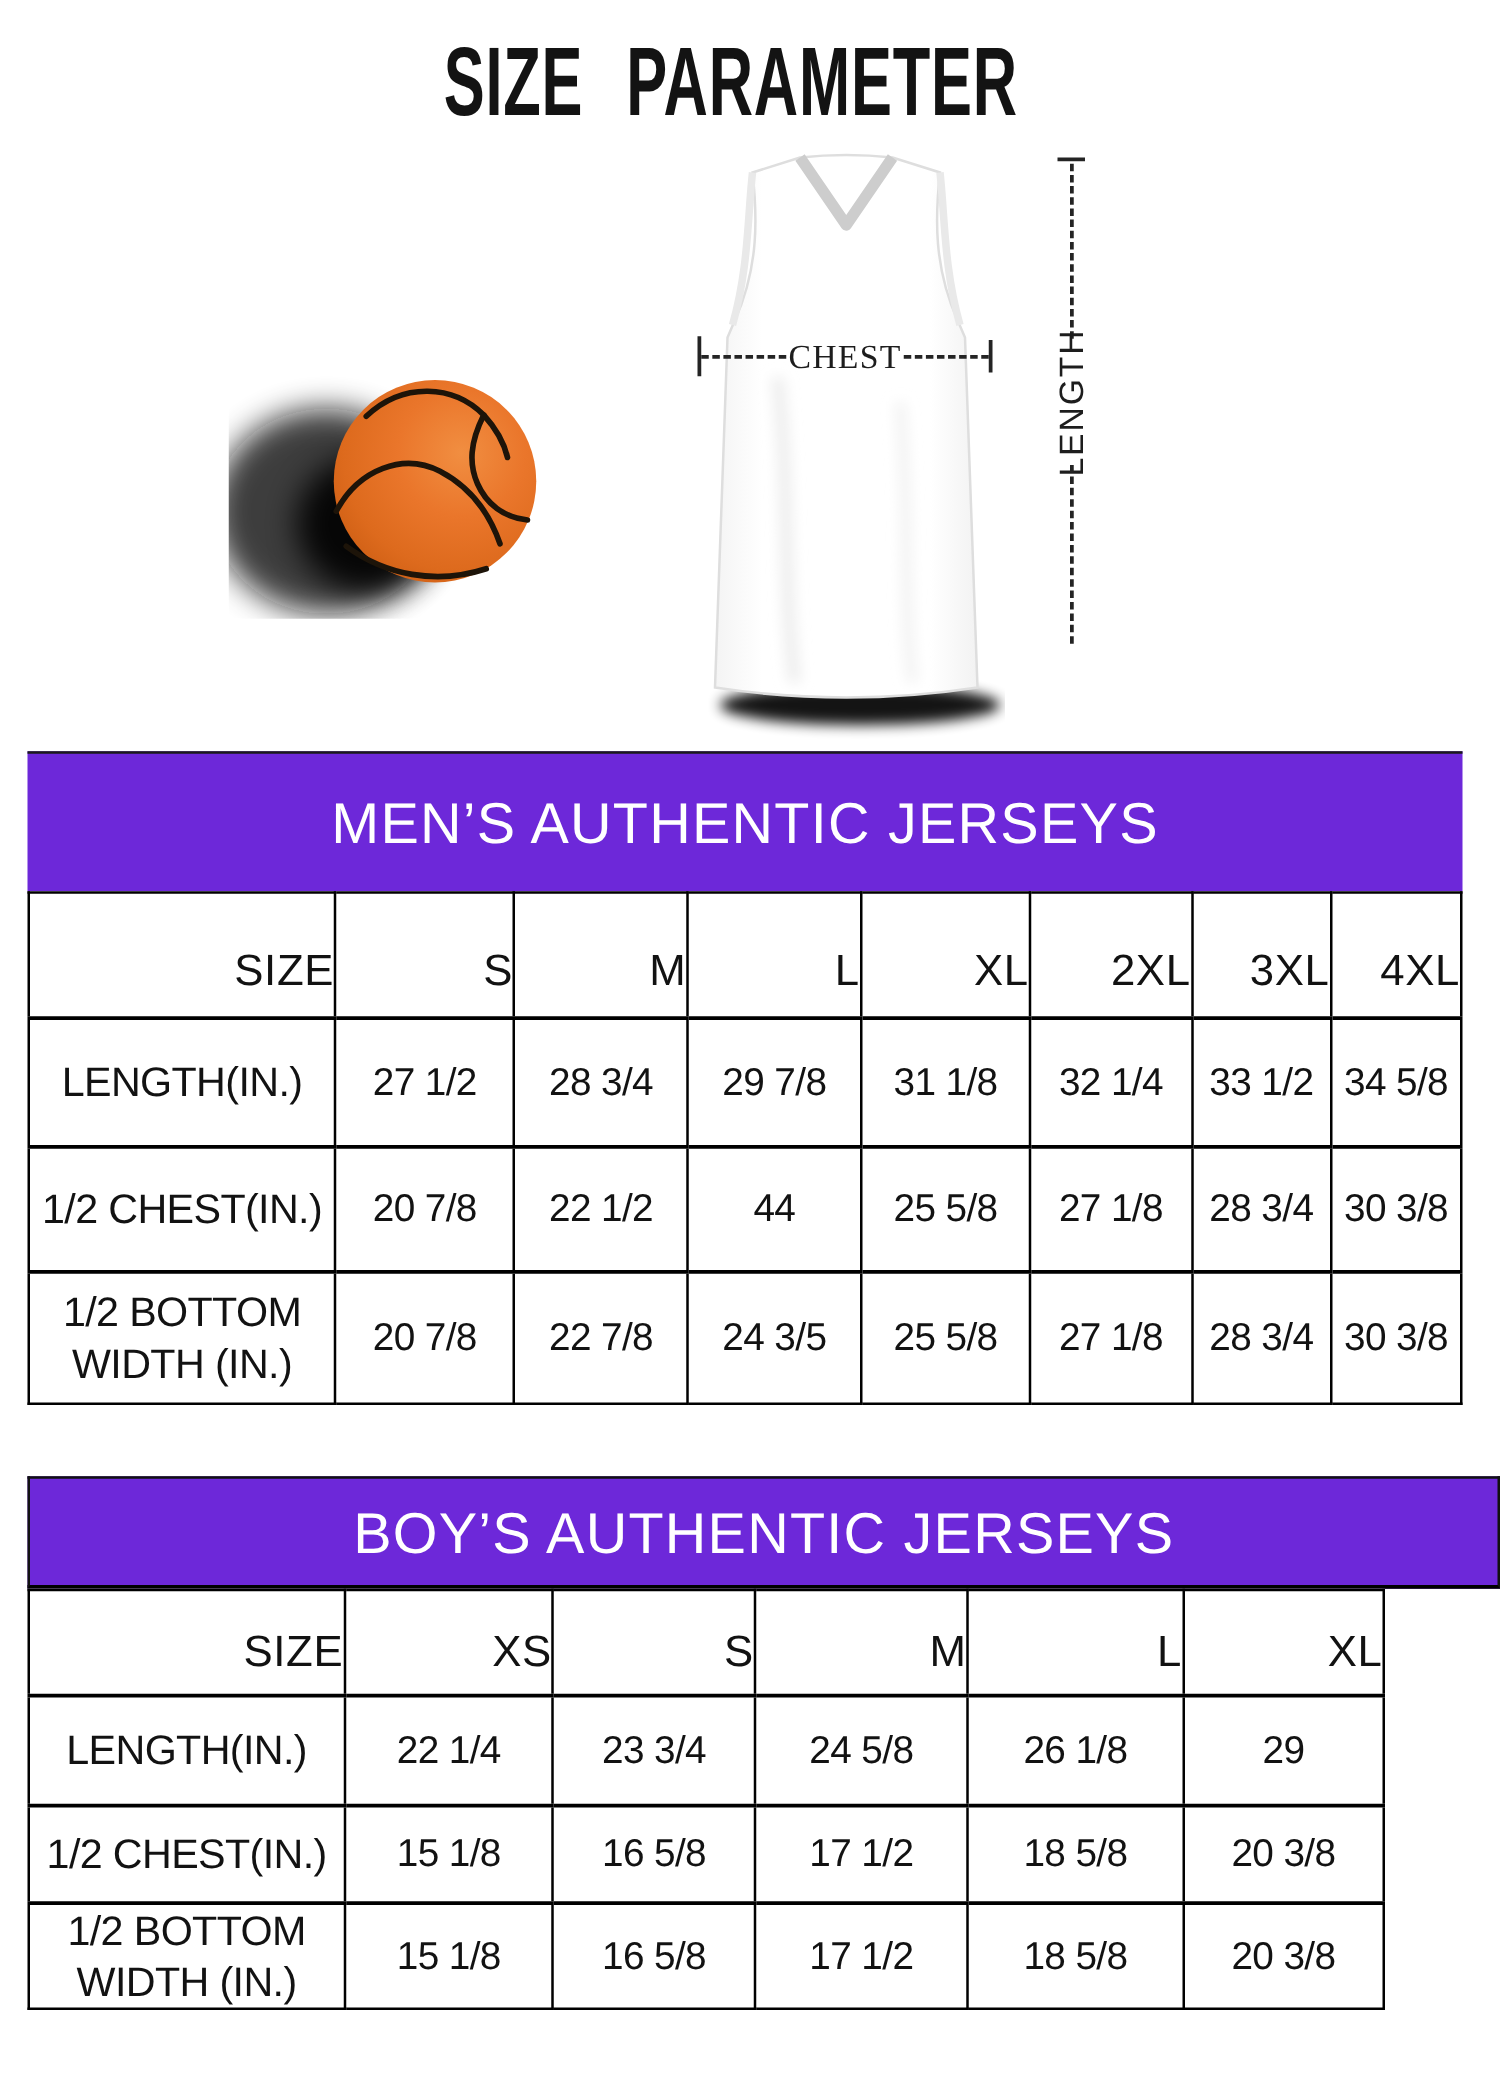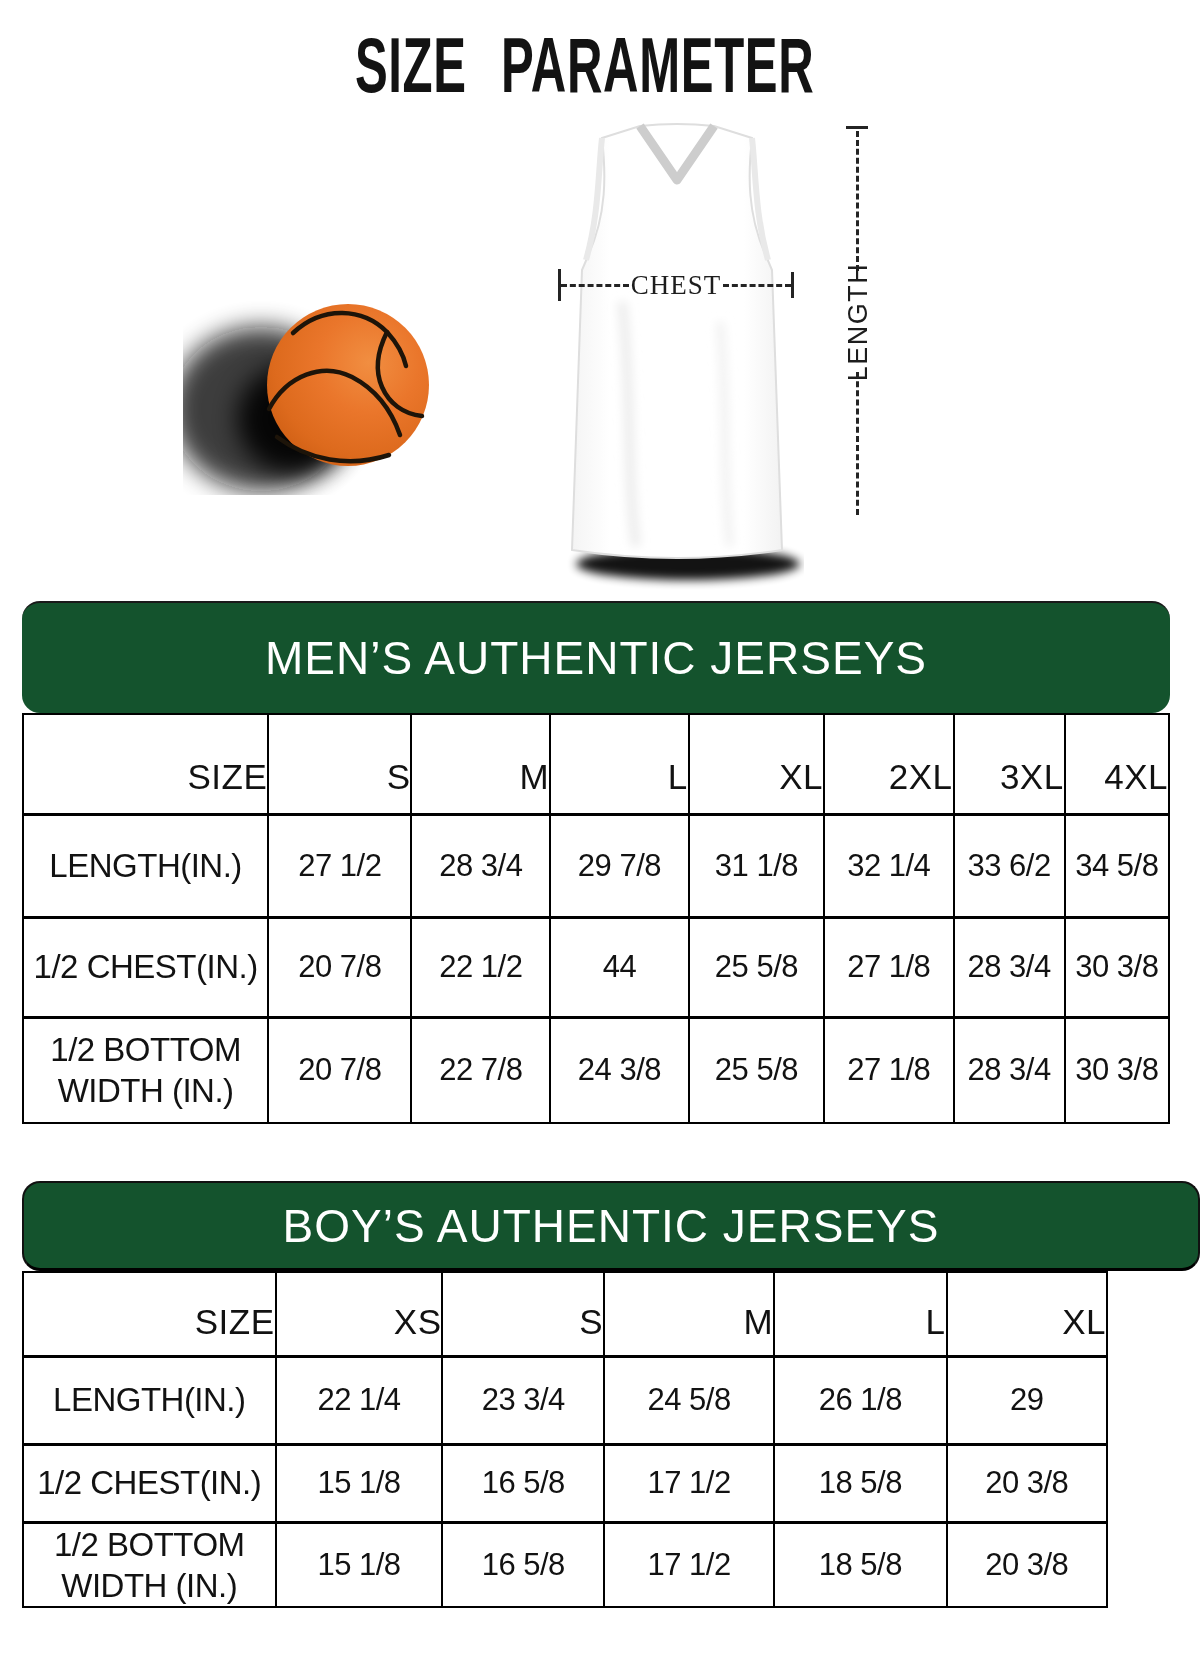--- a/index.html
+++ b/index.html
@@ -27,22 +27,22 @@
 
   
   .len-tick{position:absolute;left:846px;top:126px;width:22px;height:3px;background:#242424;}
   .len-dash{position:absolute;left:856px;width:0;border-left:3px dashed #242424;}
   .len-dash.d1{top:131px;height:140px;}
   .len-dash.d2{top:372px;height:143px;}
   .len-label{position:absolute;left:858px;top:322px;transform:translate(-50%,-50%) rotate(-90deg);
              font-size:27px;letter-spacing:1.5px;color:#1d1d1d;white-space:nowrap;}
 
   
-  .band{position:absolute;background:#14532d;display:flex;align-items:center;justify-content:center;
-        box-sizing:border-box;border-radius:18px;}
+  .band{position:absolute;background:#6d28d9;display:flex;align-items:center;justify-content:center;
+        box-sizing:border-box;}
   .band-text{color:#ffffff;font-size:46px;letter-spacing:1px;white-space:nowrap;}
   .band.men{left:22px;top:601px;width:1148px;height:112px;border-top:2px solid #1a1a1a;}
   .band.boy{left:22px;top:1181px;width:1178px;height:90px;border:2px solid #111;border-bottom:3px solid #000;text-align:right;}
 
   
   table.size-table{position:absolute;border-collapse:collapse;table-layout:fixed;background:#fff;}
   table.men{left:22px;top:713px;width:1148px;}
   table.boy{left:22px;top:1271px;width:1086px;}
   .size-table td{border:2px solid #000;text-align:center;vertical-align:middle;
                  padding:0;background:#fff;color:#121212;}
@@ -157,39 +157,39 @@
       <td>3XL</td>
       <td>4XL</td>
     </tr>
     <tr class="data-row r2">
       <td class="row-label">LENGTH(IN.)</td>
       <td class="val">27 1/2</td>
       <td class="val">28 3/4</td>
       <td class="val">29 7/8</td>
       <td class="val">31 1/8</td>
       <td class="val">32 1/4</td>
-      <td class="val">33 6/2</td>
+      <td class="val">33 1/2</td>
       <td class="val">34 5/8</td>
     </tr>
     <tr class="data-row r3">
       <td class="row-label">1/2 CHEST(IN.)</td>
       <td class="val">20 7/8</td>
       <td class="val">22 1/2</td>
       <td class="val">44</td>
       <td class="val">25 5/8</td>
       <td class="val">27 1/8</td>
       <td class="val">28 3/4</td>
       <td class="val">30 3/8</td>
     </tr>
     <tr class="data-row last r4">
       <td class="row-label">1/2 BOTTOM
 WIDTH (IN.)</td>
       <td class="val">20 7/8</td>
       <td class="val">22 7/8</td>
-      <td class="val">24 3/8</td>
+      <td class="val">24 3/5</td>
       <td class="val">25 5/8</td>
       <td class="val">27 1/8</td>
       <td class="val">28 3/4</td>
       <td class="val">30 3/8</td>
     </tr>
   </tbody>
     </table>
 
   <div class="band boy">
     <span class="band-text">BOY’S AUTHENTIC JERSEYS</span>

